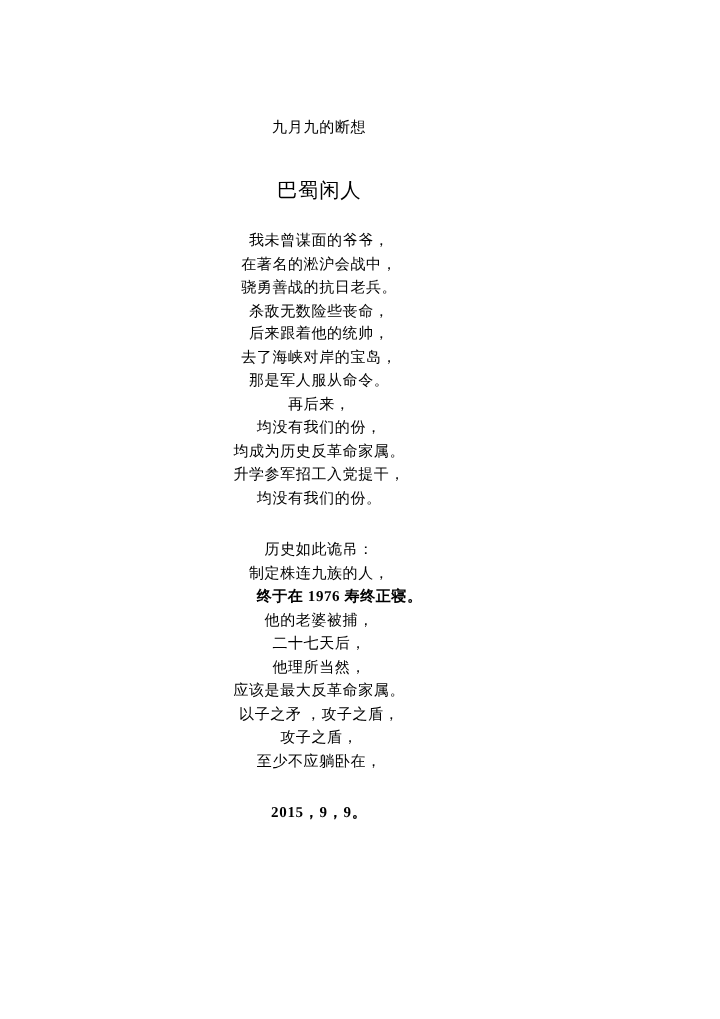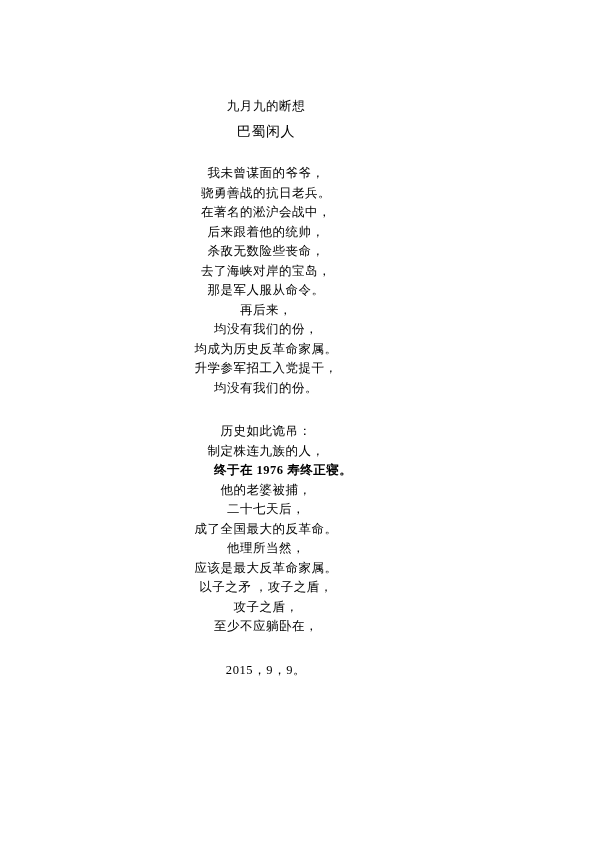--- a/index.html
+++ b/index.html
@@ -27,81 +27,80 @@
     top: 96px;
     width: 532px;
     text-align: center;
   }
   .title {
     font-size: 12.5px;
     line-height: 20px;
     letter-spacing: 0.6px;
   }
   .author {
-    font-size: 14px;
+    font-size: 17px;
     line-height: 20px;
     letter-spacing: 0.6px;
-    margin-top: 6px;
+    margin-top: 33px;
   }
   .stanza {
     margin-top: 22px;
   }
   .stanza.second {
     margin-top: 24px;
   }
   .line {
     font-size: 12.5px;
     line-height: 19.5px;
     letter-spacing: 0.5px;
     white-space: pre;
   }
   .date {
     margin-top: 24px;
     font-size: 12.5px;
     line-height: 19.5px;
     letter-spacing: 0.6px;
-    font-weight: normal;
+    font-weight: bold;
   }
   .bold {
     font-weight: bold;
     margin-left: 34px;
   }
 </style>
 </head>
 <body>
 
 <div class="page">
   <div class="poem">
 
     <div class="title">九月九的断想</div>
 
     <div class="author">巴蜀闲人</div>
 
     <div class="stanza first">
       <div class="line">我未曾谋面的爷爷，</div>
+      <div class="line">在著名的淞沪会战中，</div>
       <div class="line">骁勇善战的抗日老兵。</div>
-      <div class="line">在著名的淞沪会战中，</div>
+      <div class="line">杀敌无数险些丧命，</div>
       <div class="line">后来跟着他的统帅，</div>
-      <div class="line">杀敌无数险些丧命，</div>
       <div class="line">去了海峡对岸的宝岛，</div>
       <div class="line">那是军人服从命令。</div>
       <div class="line">再后来，</div>
       <div class="line">均没有我们的份，</div>
       <div class="line">均成为历史反革命家属。</div>
       <div class="line">升学参军招工入党提干，</div>
       <div class="line">均没有我们的份。</div>
     </div>
 
     <div class="stanza second">
       <div class="line">历史如此诡吊：</div>
       <div class="line">制定株连九族的人，</div>
       <div class="line bold">终于在 1976 寿终正寝。</div>
       <div class="line">他的老婆被捕，</div>
       <div class="line">二十七天后，</div>
-      <div class="line">成了全国最大的反革命。</div>
       <div class="line">他理所当然，</div>
       <div class="line">应该是最大反革命家属。</div>
       <div class="line">以子之矛 ，攻子之盾，</div>
       <div class="line">攻子之盾，</div>
       <div class="line">至少不应躺卧在，</div>
     </div>
 
     <div class="date">2015，9，9。</div>
 
   </div>

